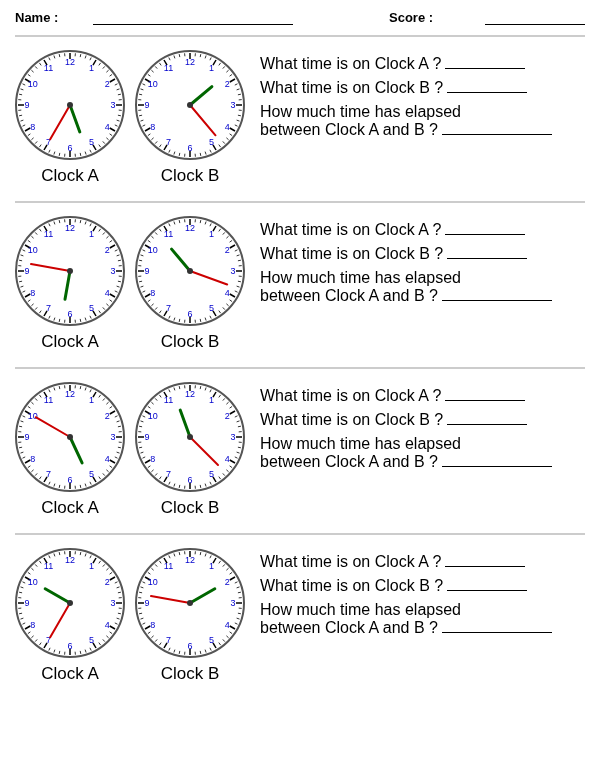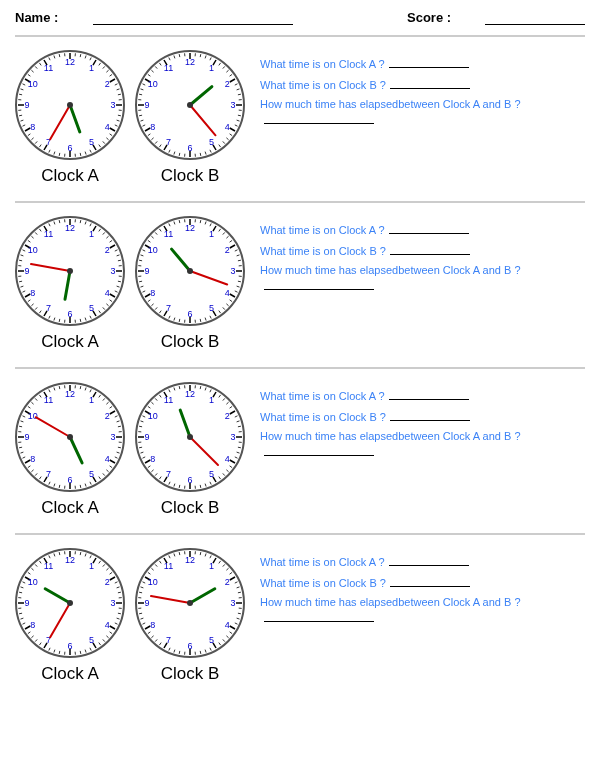--- a/index.html
+++ b/index.html
@@ -28,21 +28,21 @@
     .header-line {
       border-bottom: 1px solid #000;
       width: 200px;
       display: inline-block;
       height: 14px;
     }
     .header-score-section {
       margin-left: auto;
       display: flex;
       align-items: center;
-      gap: 8px;
+      gap: 26px;
     }
     .header-line-short {
       border-bottom: 1px solid #000;
       width: 100px;
       display: inline-block;
       height: 14px;
     }
     .divider {
       border-top: 2px solid #ccc;
       margin: 8px 0;
@@ -80,22 +80,22 @@
     }
     .question-line {
       display: flex;
       align-items: baseline;
       margin-bottom: 6px;
       font-size: 12px;
       color: #1a1aff;
       flex-wrap: wrap;
     }
     .question-text {
-      color: #3b82f6;
-      font-size: 11px;
+      color: #000000;
+      font-size: 16px;
     }
     .answer-line {
       border-bottom: 1px solid #000;
       width: 80px;
       display: inline-block;
       height: 13px;
       margin-left: 4px;
     }
     .answer-line-long {
       border-bottom: 1px solid #000;

